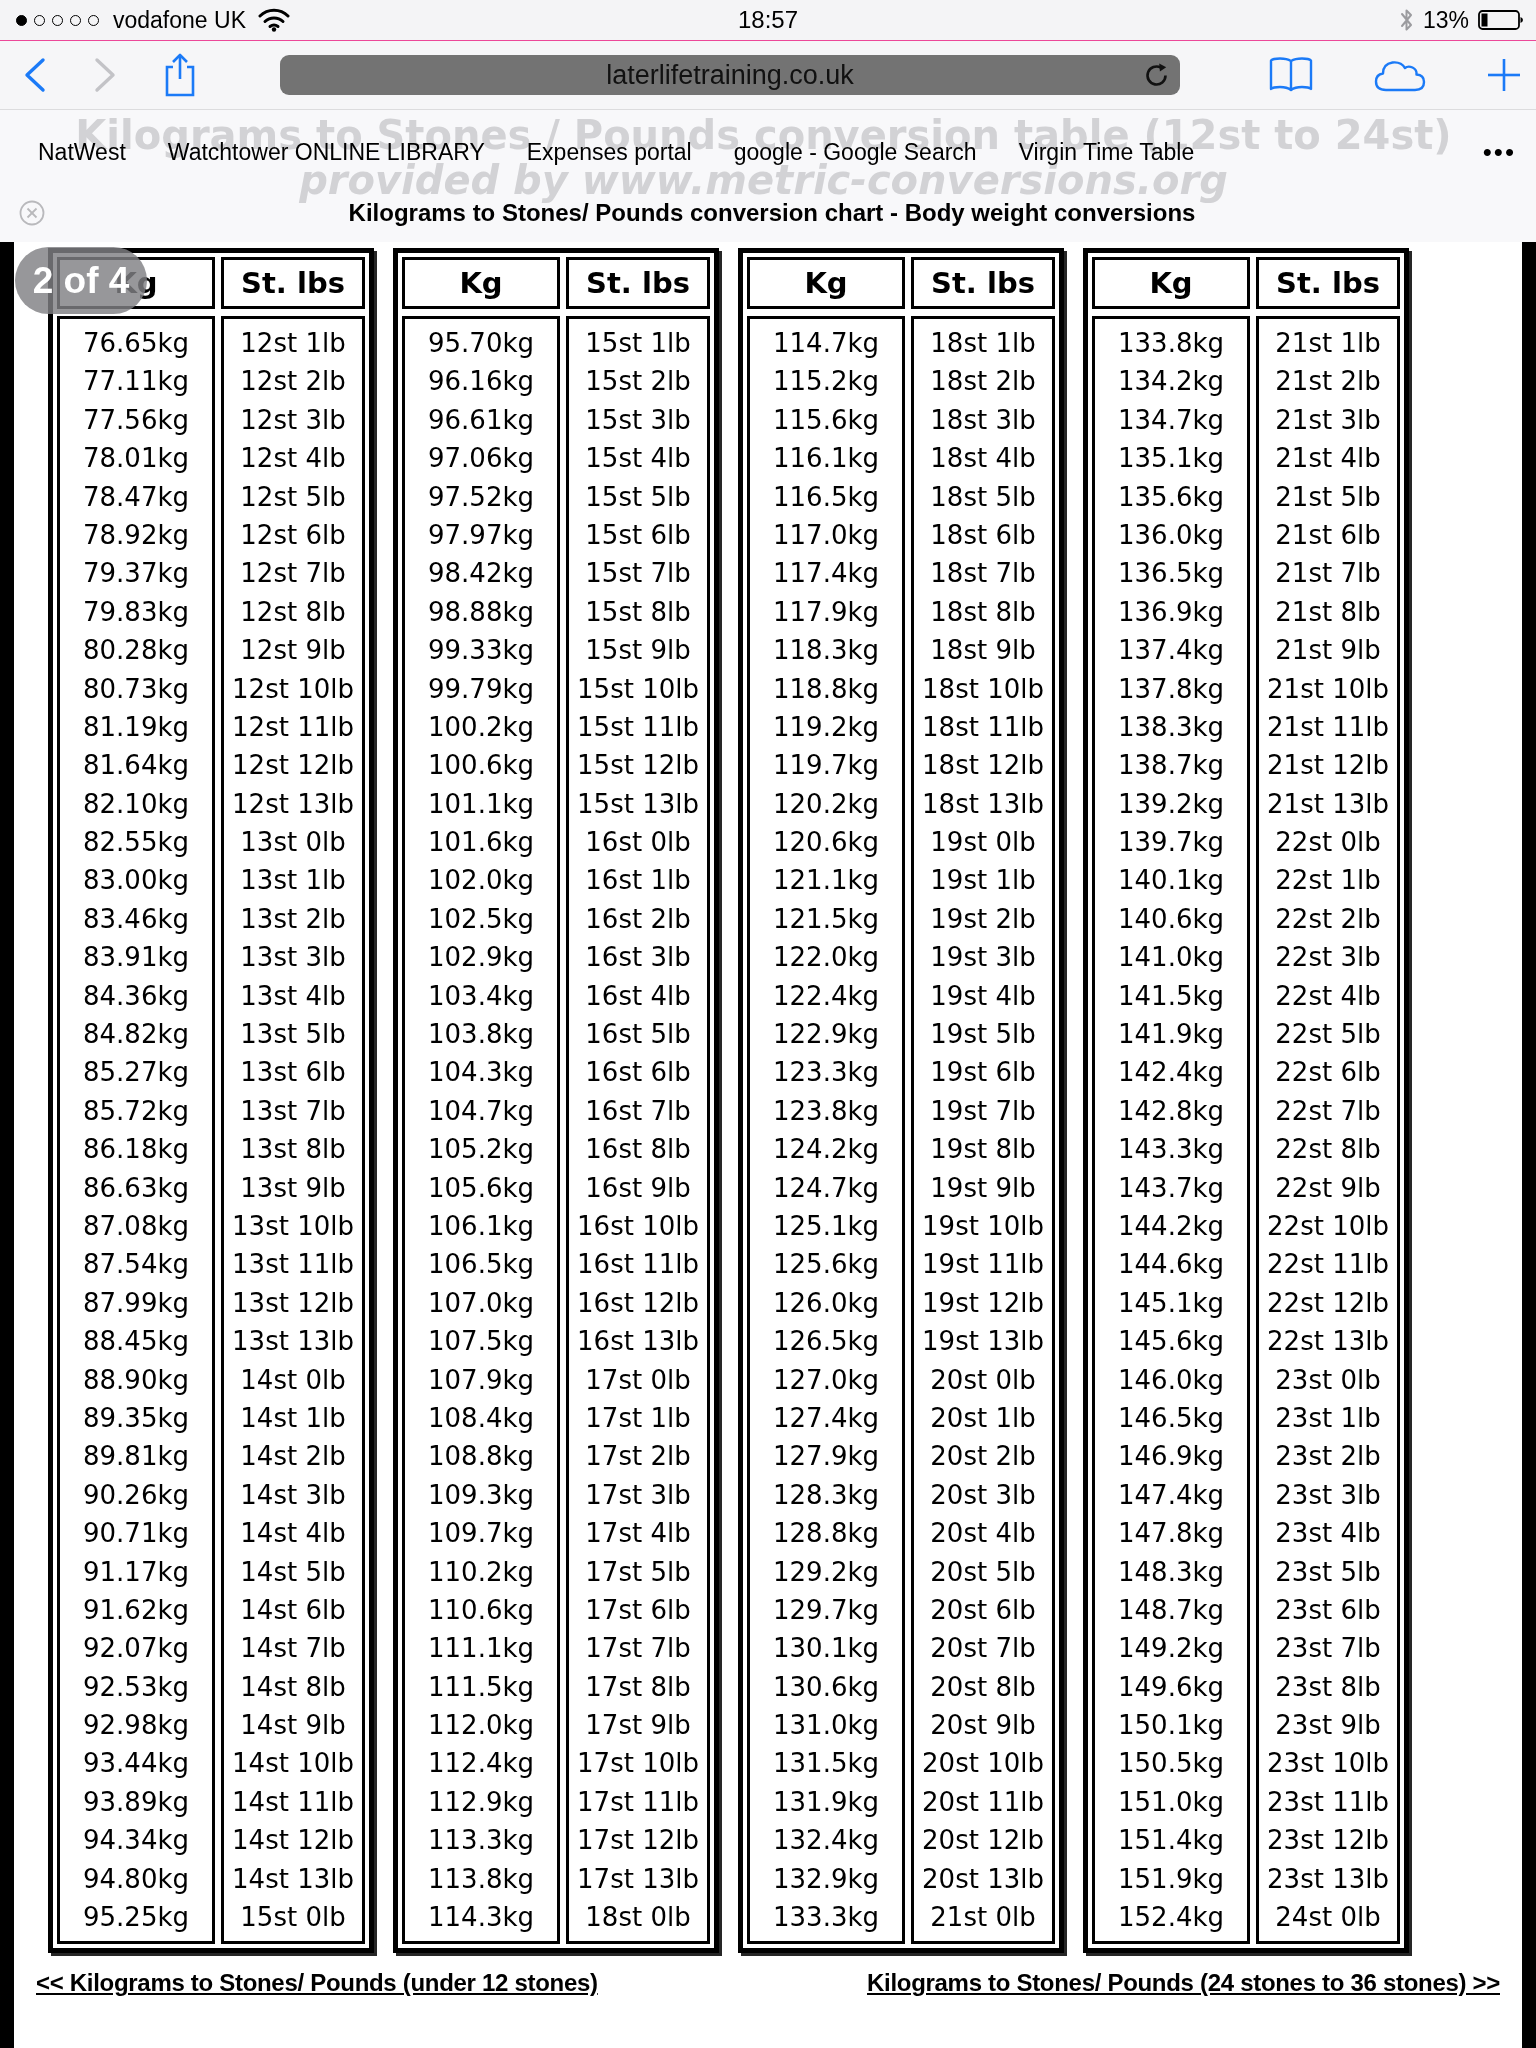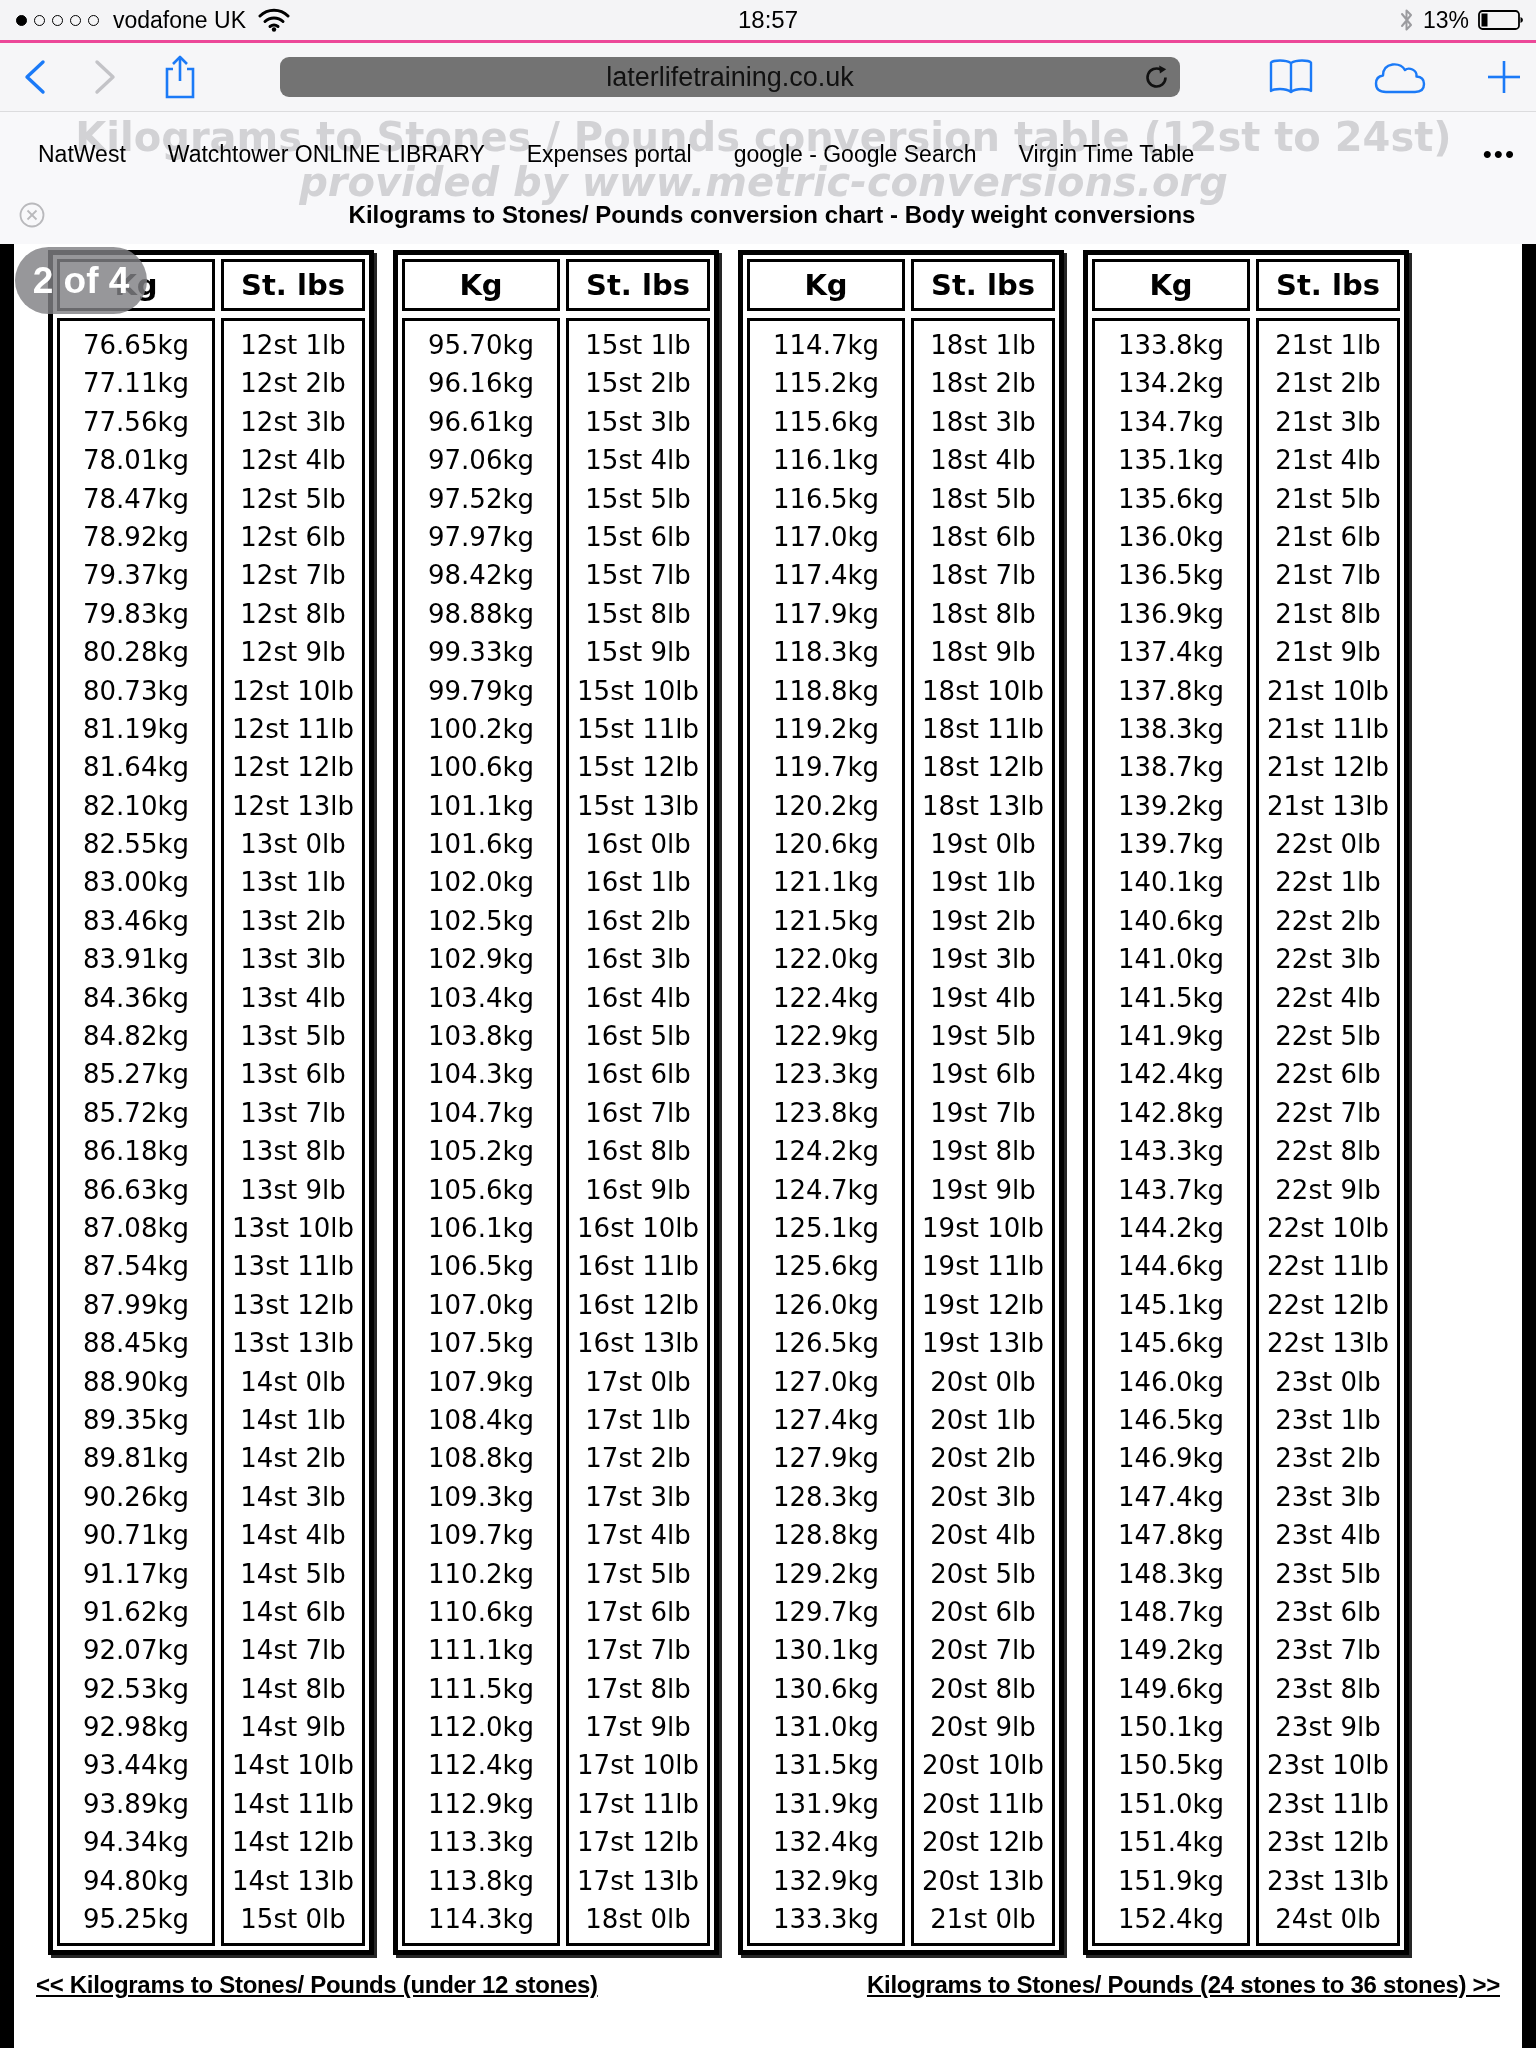--- a/index.html
+++ b/index.html
@@ -1,20 +1,20 @@
 <!DOCTYPE html>
 <html><head>
 <meta charset="utf-8">
 <style>
   html,body{margin:0;padding:0;background:#222;}
   .screen{position:relative;width:1536px;height:2048px;background:#fff;overflow:hidden;
           font-family:"Liberation Sans",sans-serif;color:#000;}
 
   
-  .status-bar{position:relative;height:40px;background:#f4f4f6;border-bottom:3px solid #ec4899;
+  .status-bar{position:relative;height:40px;background:#f4f4f6;border-bottom:1px solid #ec4899;
               display:flex;align-items:center;font-size:23px;}
   .sb-left{display:flex;align-items:center;gap:6px;margin-left:16px;}
   .sig-dots{display:flex;align-items:center;gap:7px;margin-right:8px;}
   .sig-dot{width:11px;height:11px;border:1.6px solid #000;border-radius:50%;box-sizing:border-box;}
   .sig-dot.filled{background:#000;}
   .sb-center{position:absolute;left:0;right:0;text-align:center;font-size:24px;}
   .sb-right{display:flex;align-items:center;gap:9px;margin-left:auto;margin-right:12px;}
 
   
   .toolbar{height:68px;background:#f6f6f8;border-bottom:1px solid #dcdcde;

